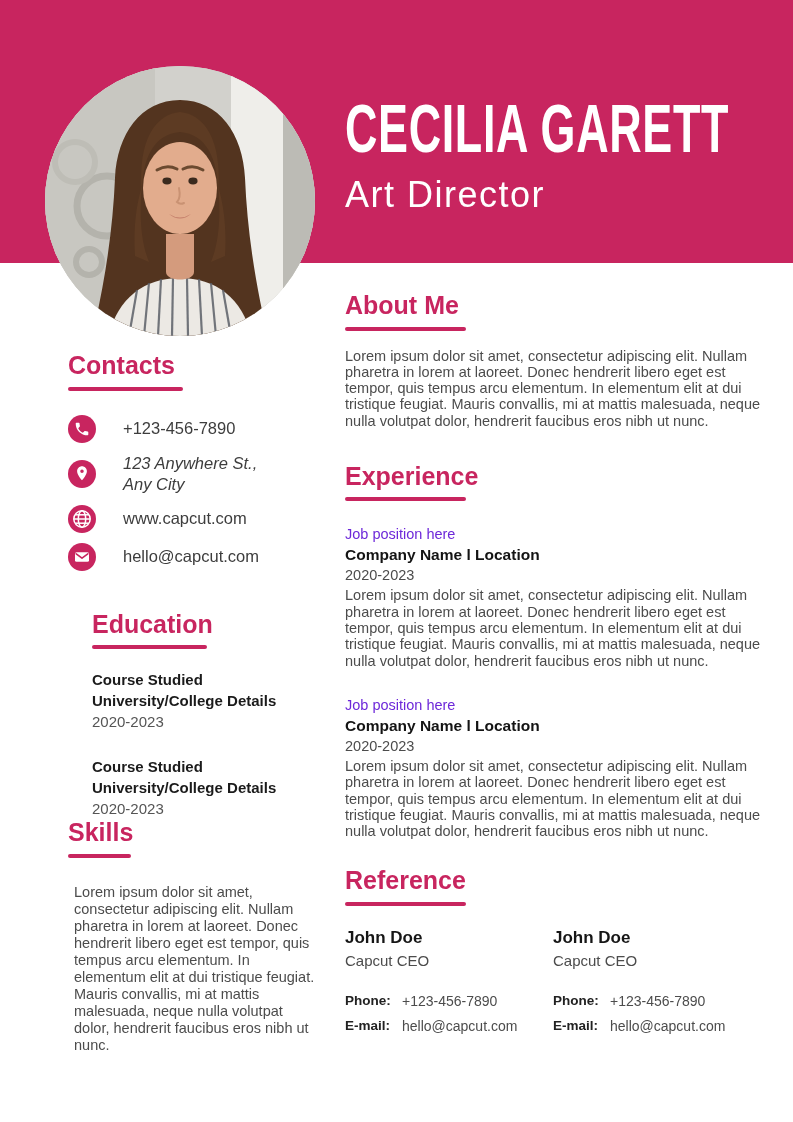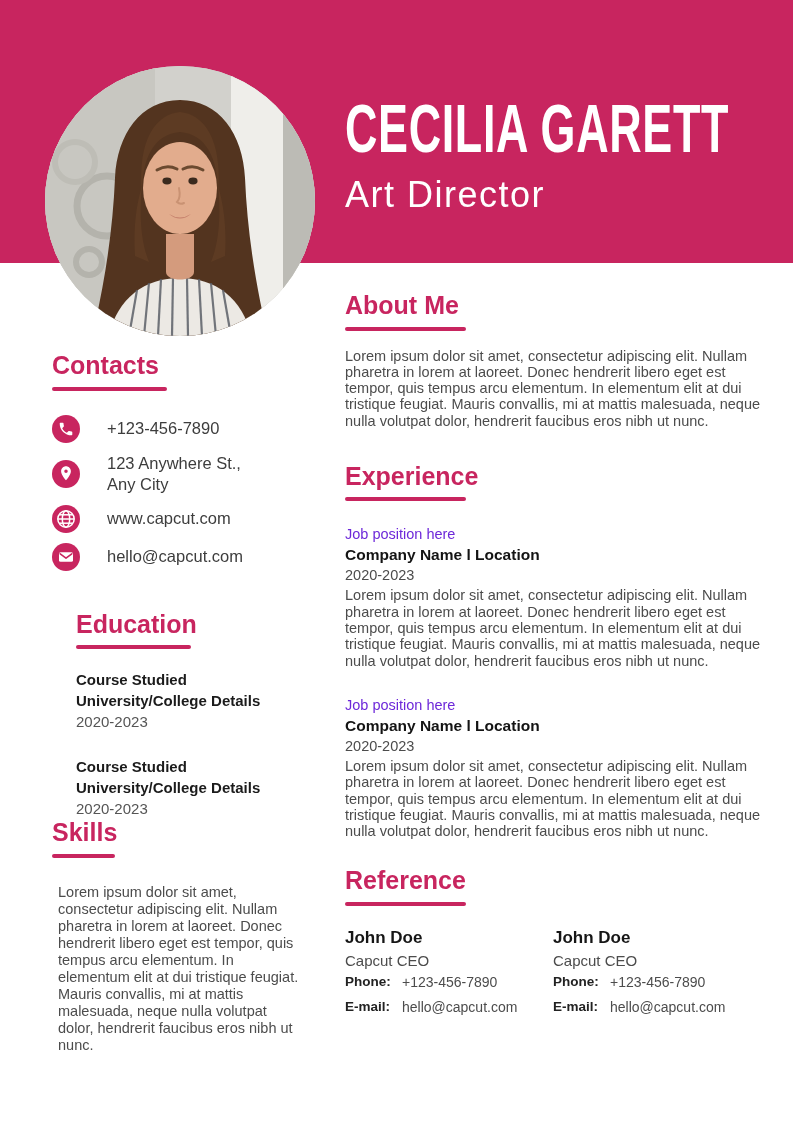--- a/index.html
+++ b/index.html
@@ -20,28 +20,28 @@
     transform:scaleX(0.66); transform-origin:left top; white-space:nowrap;
     letter-spacing:1px;
   }
   .person-role { font-size:36px; font-weight:400; letter-spacing:1.5px; margin-top:12px; color:#fff; }
 
   .sec-heading { color:#C8255F; font-size:25px; font-weight:700; line-height:1.1; }
   .sec-rule { height:4px; background:#C8255F; border-radius:2px; margin-top:7px; }
   .rule-left { width:115px; }
   .rule-right { width:121px; }
 
-  .left-col { position:absolute; left:52px; top:352px; width:252px; }
+  .left-col { position:absolute; left:68px; top:352px; width:252px; }
   .right-col { position:absolute; left:345px; top:292px; width:416px; }
 
   .contact-list { margin-top:24px; }
   .contact-row { display:flex; align-items:center; margin-bottom:10px; }
   .contact-row .cicon { flex:0 0 28px; width:28px; height:28px; margin-right:27px; }
   .contact-text { font-size:16.5px; color:#3d3d3d; line-height:21px; }
-  .contact-text span { display:block; }
+  .contact-text span { display:block;font-style:italic; }
 
   .edu-section { margin-top:40px;margin-left:24px; }
   .edu-entry { margin-top:20px; }
   .edu-entry + .edu-entry { margin-top:24px; }
   .edu-bold { font-size:15px; font-weight:700; color:#1b1b1b; line-height:21px; }
   .edu-years { font-size:15px; color:#555; line-height:21px; }
 
   .skills-section { }
   .body-text { font-size:14px; line-height:16.5px; color:#4c4c4c; }
   .skills-text { margin-top:26px; padding-left:6px; font-size:14.5px; line-height:17px; }
@@ -54,21 +54,21 @@
   .job-position { font-size:14.5px; color:#6d28d9; line-height:20px; }
   .job-company { font-size:15.5px; font-weight:700; color:#141414; line-height:21px; }
   .job-years { font-size:14.5px; color:#4c4c4c; line-height:20px; }
   .job-desc { margin-top:2px; font-size:14.5px; line-height:16.3px; }
 
   .ref-section { margin-top:28px; }
   .ref-grid { display:flex; margin-top:21px; }
   .ref-card { width:208px; }
   .ref-name { font-size:17px; font-weight:700; color:#161616; line-height:22px; }
   .ref-role { font-size:15px; color:#4c4c4c; margin-top:3px; }
-  .ref-rows { margin-top:4px; }
+  .ref-rows { margin-top:23px; }
   .ref-row { display:flex; margin-bottom:7px; }
   .ref-label { width:57px; font-size:13.5px; font-weight:700; color:#222; line-height:18px; }
   .ref-value { font-size:14px; color:#4c4c4c; line-height:18px; }
 </style>
 </head>
 <body>
 
 <div class="page">
 
   <div class="hero"></div>

